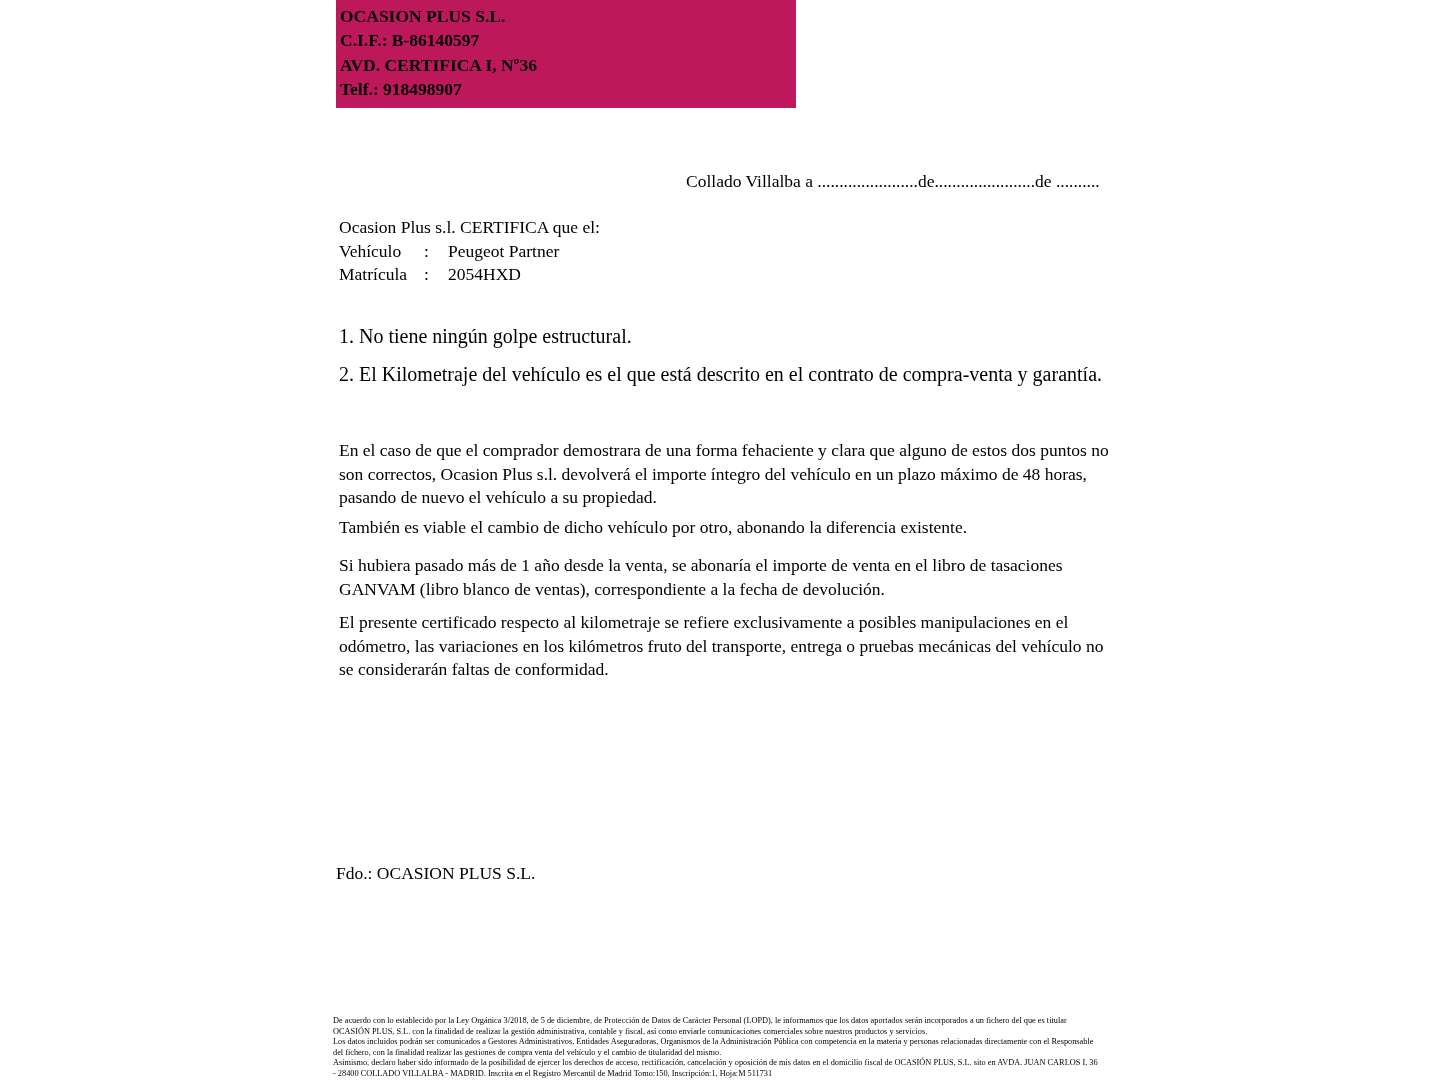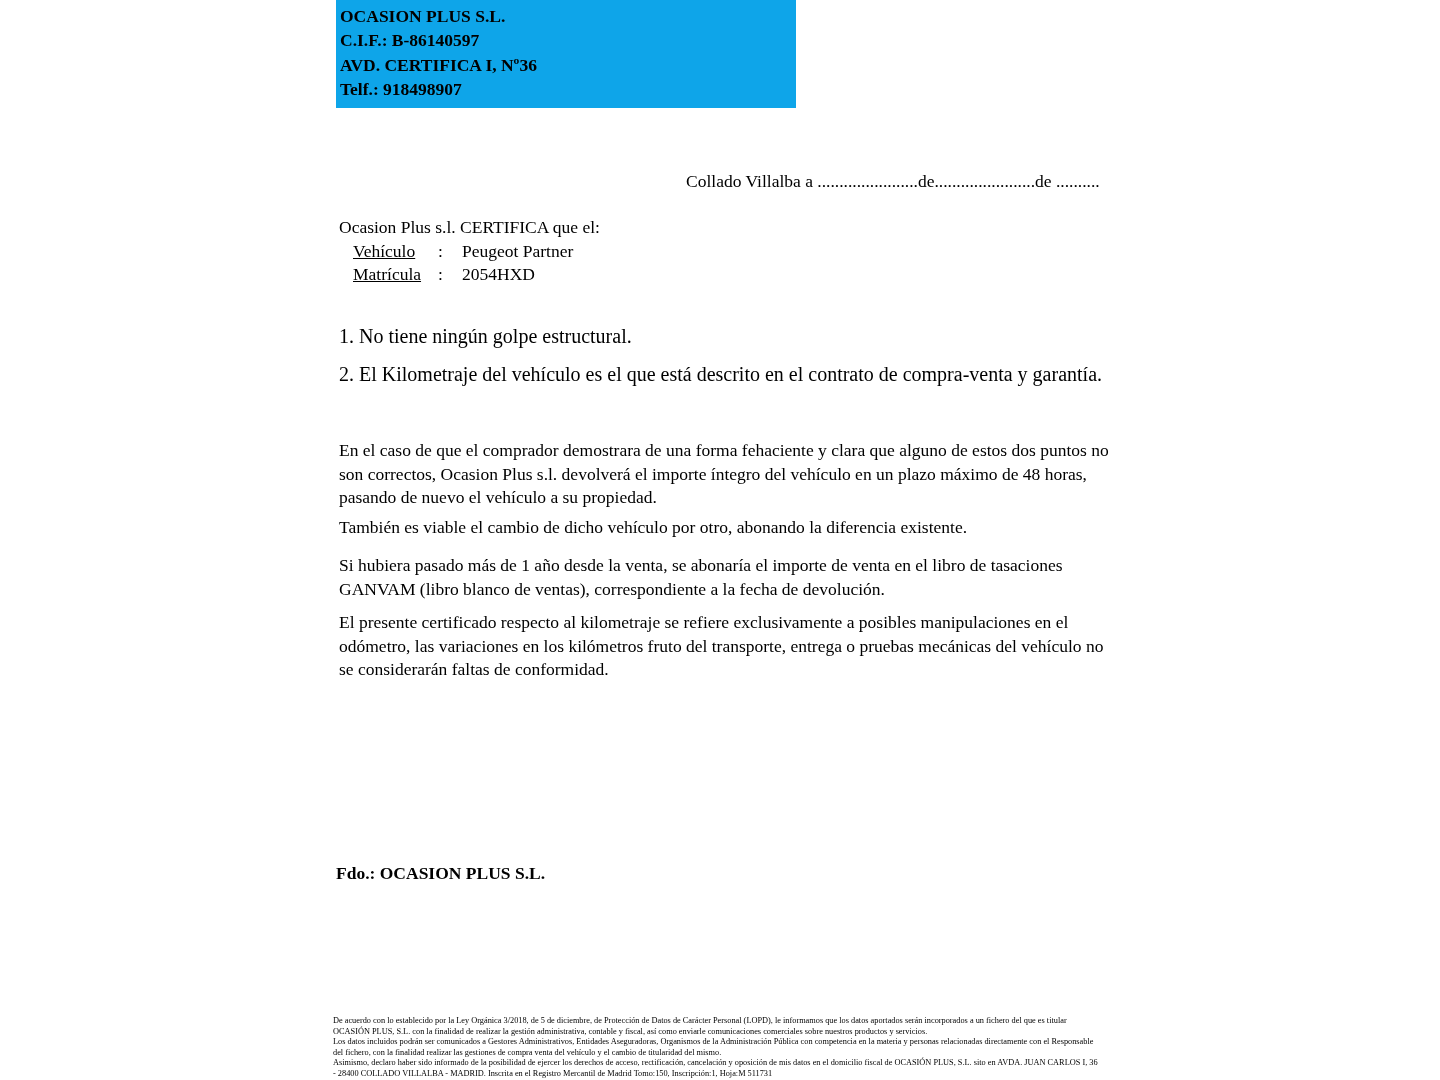--- a/index.html
+++ b/index.html
@@ -20,21 +20,21 @@
     width: 1440px;
     height: 1080px;
   }
 
   
   .letterhead {
     position: absolute;
     left: 336px;
     top: 0px;
     width: 460px;
-    background: #0ea5e9;
+    background: #be185d;
     padding: 4px 0 6px 4px;
     box-sizing: border-box;
   }
   .letterhead-line {
     font-weight: bold;
     font-size: 17.5px;
     line-height: 24.4px;
     white-space: nowrap;
   }
 
@@ -59,24 +59,22 @@
   .field-row {
     position: absolute;
     left: 339px;
     font-size: 17.5px;
     line-height: 24px;
     white-space: nowrap;
   }
   .field-row.vehicle { top: 239px; }
   .field-row.plate { top: 262px; }
   .field-label {
-    text-decoration: underline;
     display: inline-block;
     width: 85px;
-    margin-left: 14px;
   }
   .field-sep {
     display: inline-block;
     width: 24px;
   }
 
   
   .stmt {
     position: absolute;
     left: 339px;
@@ -101,21 +99,20 @@
   .para-3 { top: 554px; }
   .para-4 { top: 611px; }
 
   
   .signature {
     position: absolute;
     left: 336px;
     top: 861px;
     font-size: 17.5px;
     line-height: 24px;
-    font-weight: bold;
   }
 
   
   .legal {
     position: absolute;
     left: 333px;
     top: 1016px;
     width: 768px;
     font-size: 8.3px;
     line-height: 10.6px;

